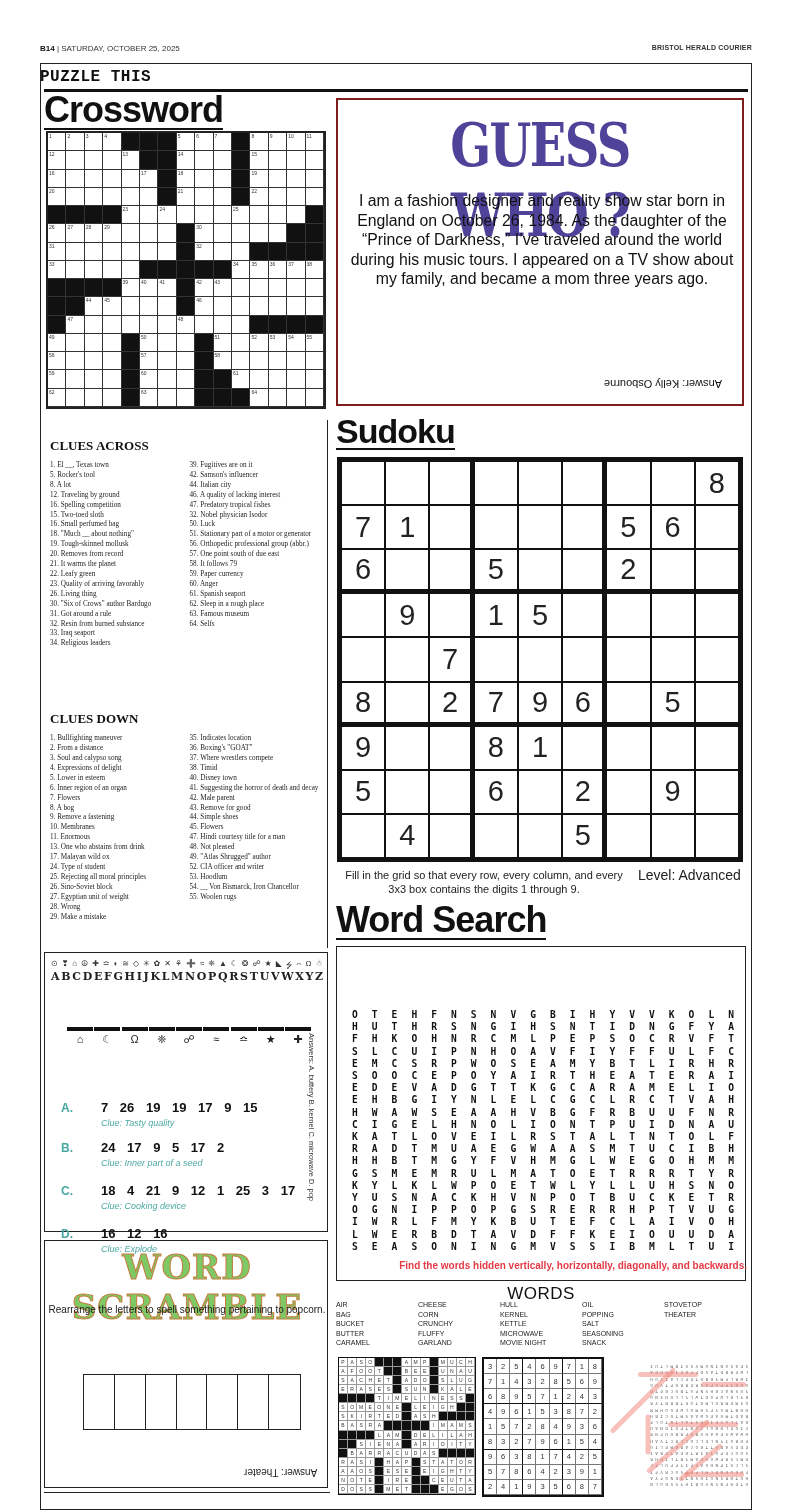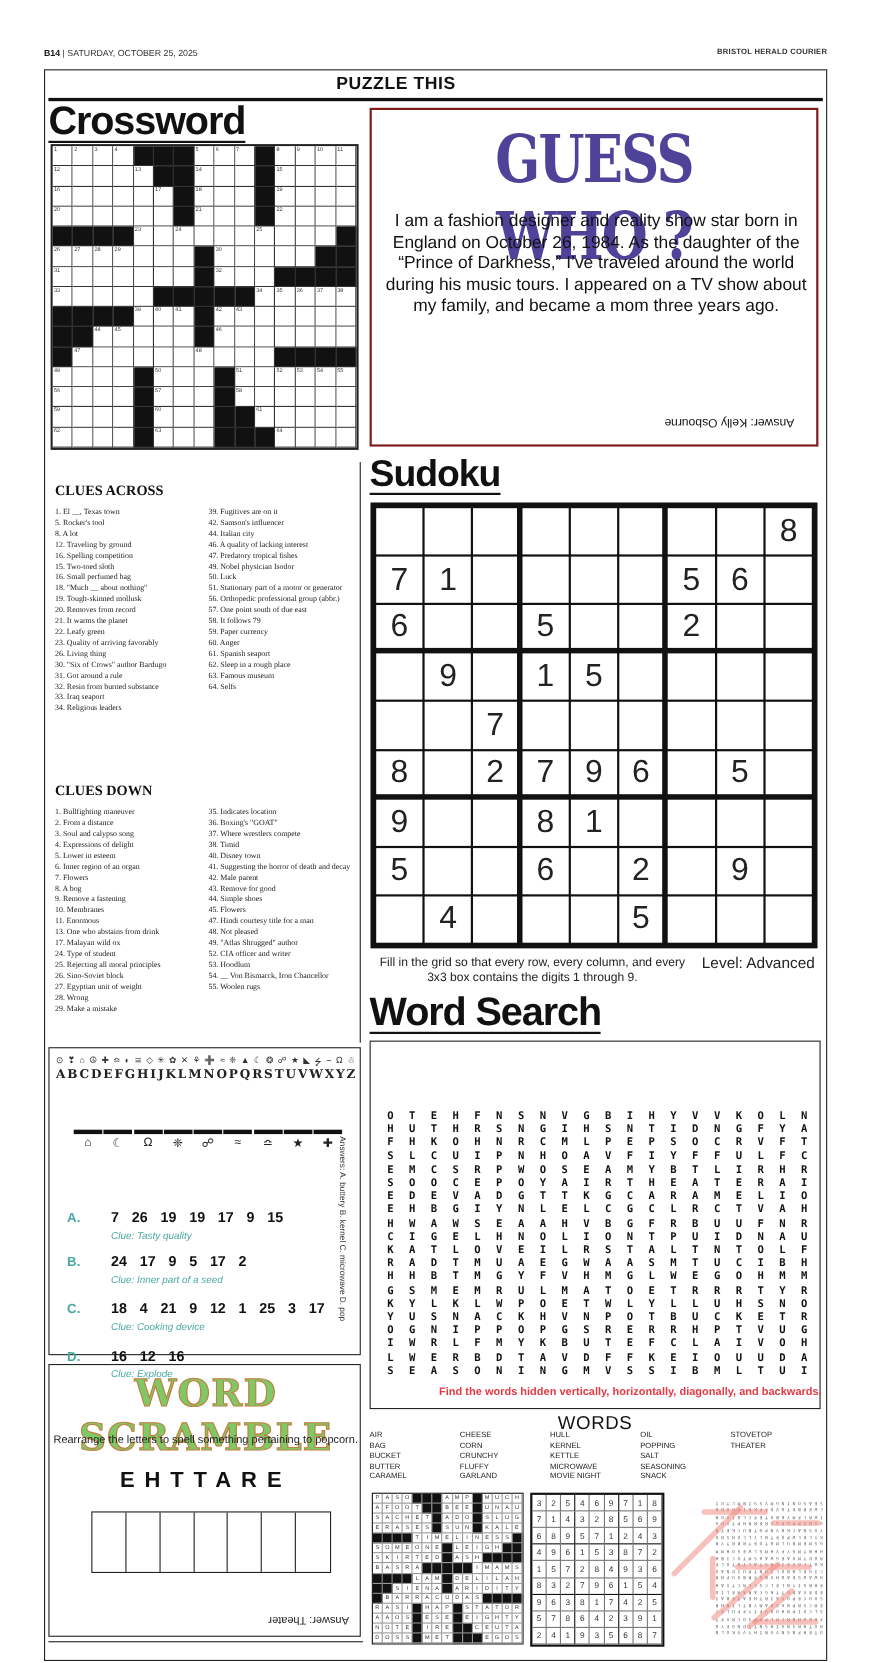--- a/index.html
+++ b/index.html
@@ -2,21 +2,21 @@
 <html><head>
 <meta charset="utf-8">
 <style>
 *{box-sizing:border-box;margin:0;padding:0}
 body{width:792px;height:1512px;background:#fff;font-family:"Liberation Sans",sans-serif;color:#111;position:relative;overflow:hidden}
 .abs{position:absolute}
 .folio{top:44px;left:40px;font-size:8px;color:#333;font-family:"Liberation Sans",sans-serif}
 .folio b{font-weight:bold;color:#111}
 .paper{top:44px;right:40px;font-size:7px;font-weight:bold;color:#333;letter-spacing:0.2px}
 .frame{left:40px;top:63px;width:712px;height:1447px;border:1px solid #222}
-.puzhead{left:40px;top:68px;width:640px;text-align:center;font-family:Liberation Sans, sans-serif;font-weight:900;font-size:16px;letter-spacing:0.5px}
+.puzhead{left:40px;top:68px;width:640px;text-align:left;font-family:Liberation Mono, monospace;font-weight:900;font-size:16px;letter-spacing:0.5px}
 .rule{left:44px;top:89px;width:704px;height:3px;background:#111}
 .section-title{font-family:"Liberation Sans",sans-serif;font-weight:900;letter-spacing:-1px;border-bottom:2px solid #111;line-height:1}
 .xw-title{left:44px;top:92px;font-size:36px}
 .xw-grid{left:46px;top:131px;width:280px;height:278px;border:2px solid #222;display:grid;grid-template-columns:repeat(15,1fr);grid-template-rows:repeat(15,1fr)}
 .xw-cell{border-right:1px solid #333;border-bottom:1px solid #333;position:relative;background:#fff}
 .xw-cell.blk{background:#111}
 .xw-cell span{position:absolute;top:0;left:1px;font-size:5px;line-height:6px;color:#333}
 .clues-box{left:44px;top:420px;width:284px;height:528px;border-right:1px solid #222}
 .clues-h{font-family:"Liberation Serif",serif;font-weight:bold;font-size:13px;margin-bottom:7px}
 .clue-cols{display:flex;gap:8px}
@@ -464,21 +464,21 @@
           <div>32. Resin from burned substance</div>
           <div>33. Iraq seaport</div>
           <div>34. Religious leaders</div>
         </div>
       <div class="clue-col" id="ac2">
           <div>39. Fugitives are on it</div>
           <div>42. Samson's influencer</div>
           <div>44. Italian city</div>
           <div>46. A quality of lacking interest</div>
           <div>47. Predatory tropical fishes</div>
-          <div>49. Nobel physician Isodor</div>
+          <div>32. Nobel physician Isodor</div>
           <div>50. Luck</div>
           <div>51. Stationary part of a motor or generator</div>
           <div>56. Orthopedic professional group (abbr.)</div>
           <div>57. One point south of due east</div>
           <div>58. It follows 79</div>
           <div>59. Paper currency</div>
           <div>60. Anger</div>
           <div>61. Spanish seaport</div>
           <div>62. Sleep in a rough place</div>
           <div>63. Famous museum</div>
@@ -1509,21 +1509,20 @@
       <div class="abs cr-row" style="top: 271px;"><span class="lt">D.</span><span class="nums">16 12 16</span><div class="clue">Clue: Explode</div></div>
     </div>
   <div class="abs cr-ans">
       <span>Answers: A. buttery B. kernel C. microwave D. pop</span>
     </div>
 </div>
 
 <div class="abs sc-box">
   <div class="abs sc-title">WORD SCRAMBLE</div>
   <div class="abs sc-inst">Rearrange the letters to spell something pertaining to popcorn.</div>
-  <div class="abs sc-word">EHTTARE</div>
   <div class="abs sc-boxes">
     <div></div>
       <div></div>
       <div></div>
       <div></div>
       <div></div>
       <div></div>
       <div></div>
   </div>
   <div class="abs sc-ans">Answer: Theater</div>

